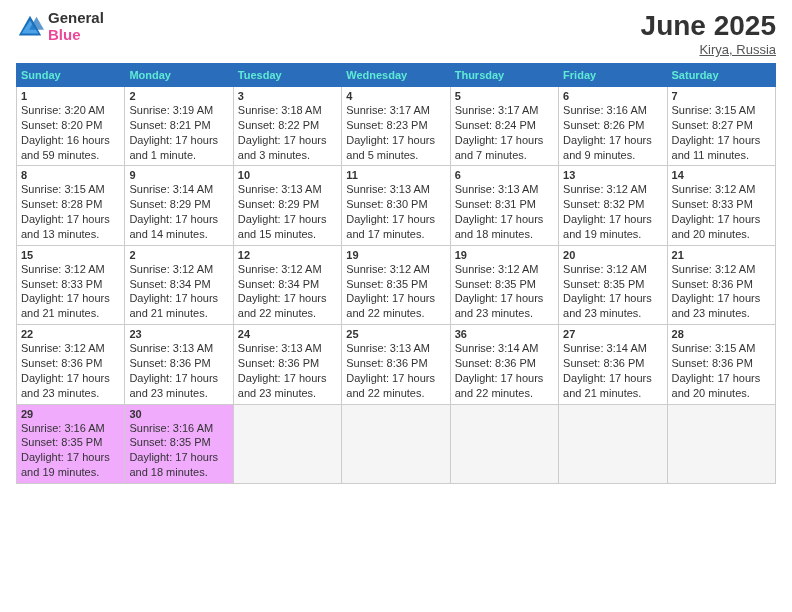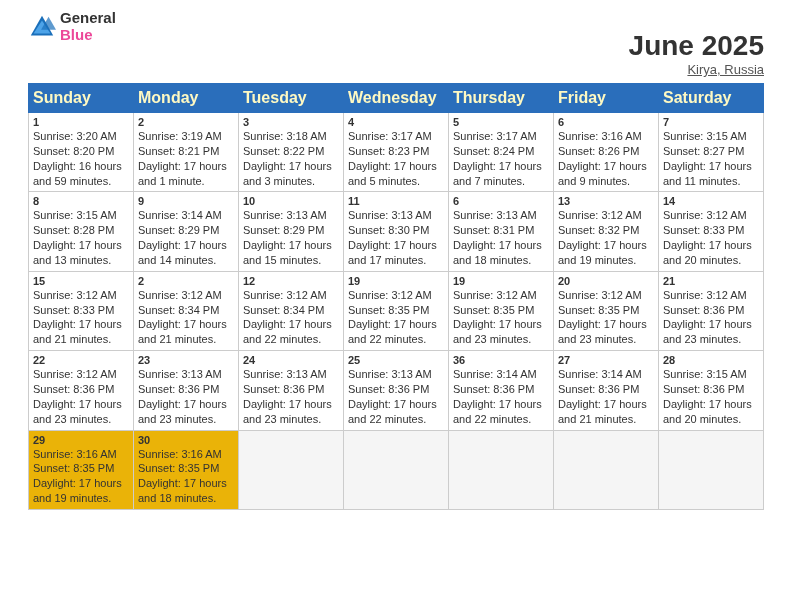--- a/index.html
+++ b/index.html
@@ -7,21 +7,21 @@
       font-family: Arial, sans-serif;
       background: #fff;
       width: 792px;
       height: 612px;
       overflow: hidden;
     }
     .page {
       width: 792px;
       height: 612px;
       background: #fff;
-      padding: 10px 28px;
+      padding: 10px 16px;
       border-radius: 31px;
     }
     .header {
       display: flex;
       justify-content: space-between;
       align-items: flex-start;
       margin-bottom: 6px;
     }
     .logo {
       display: flex;
@@ -47,50 +47,49 @@
       width: 28px;
       height: 28px;
     }
     .title-block {
       text-align: right;
     }
     .month-title {
       font-size: 28px;
       font-weight: bold;
       color: #333;
-      margin-top: 20px;
     }
     .location {
       font-size: 13px;
       color: #555;
       text-decoration: underline;
     }
     .calendar {
       width: 100%;
       border-collapse: collapse;
       font-size: 10px;
     }
     .calendar thead th {
       background: #2a6ebb;
-      color: #fef9c3;
+      color: #5eead4;
       padding: 5px 4px;
       text-align: left;
-      font-size: 16px;
+      font-size: 11px;
       font-weight: bold;
       border: 1px solid #2a6ebb;
     }
     .calendar tbody td {
       border: 1px solid #ccc;
       vertical-align: top;
       padding: 3px 4px;
       width: calc(100% / 7);
       background: #fff;
     }
     .calendar tbody tr:last-child td {
-      background: #eab308;
+      background: #f0abfc;
     }
     .day-num {
       font-size: 11px;
       font-weight: bold;
       color: #333;
       display: block;
       margin-bottom: 1px;
     }
     .day-info {
       font-size: 11px;

